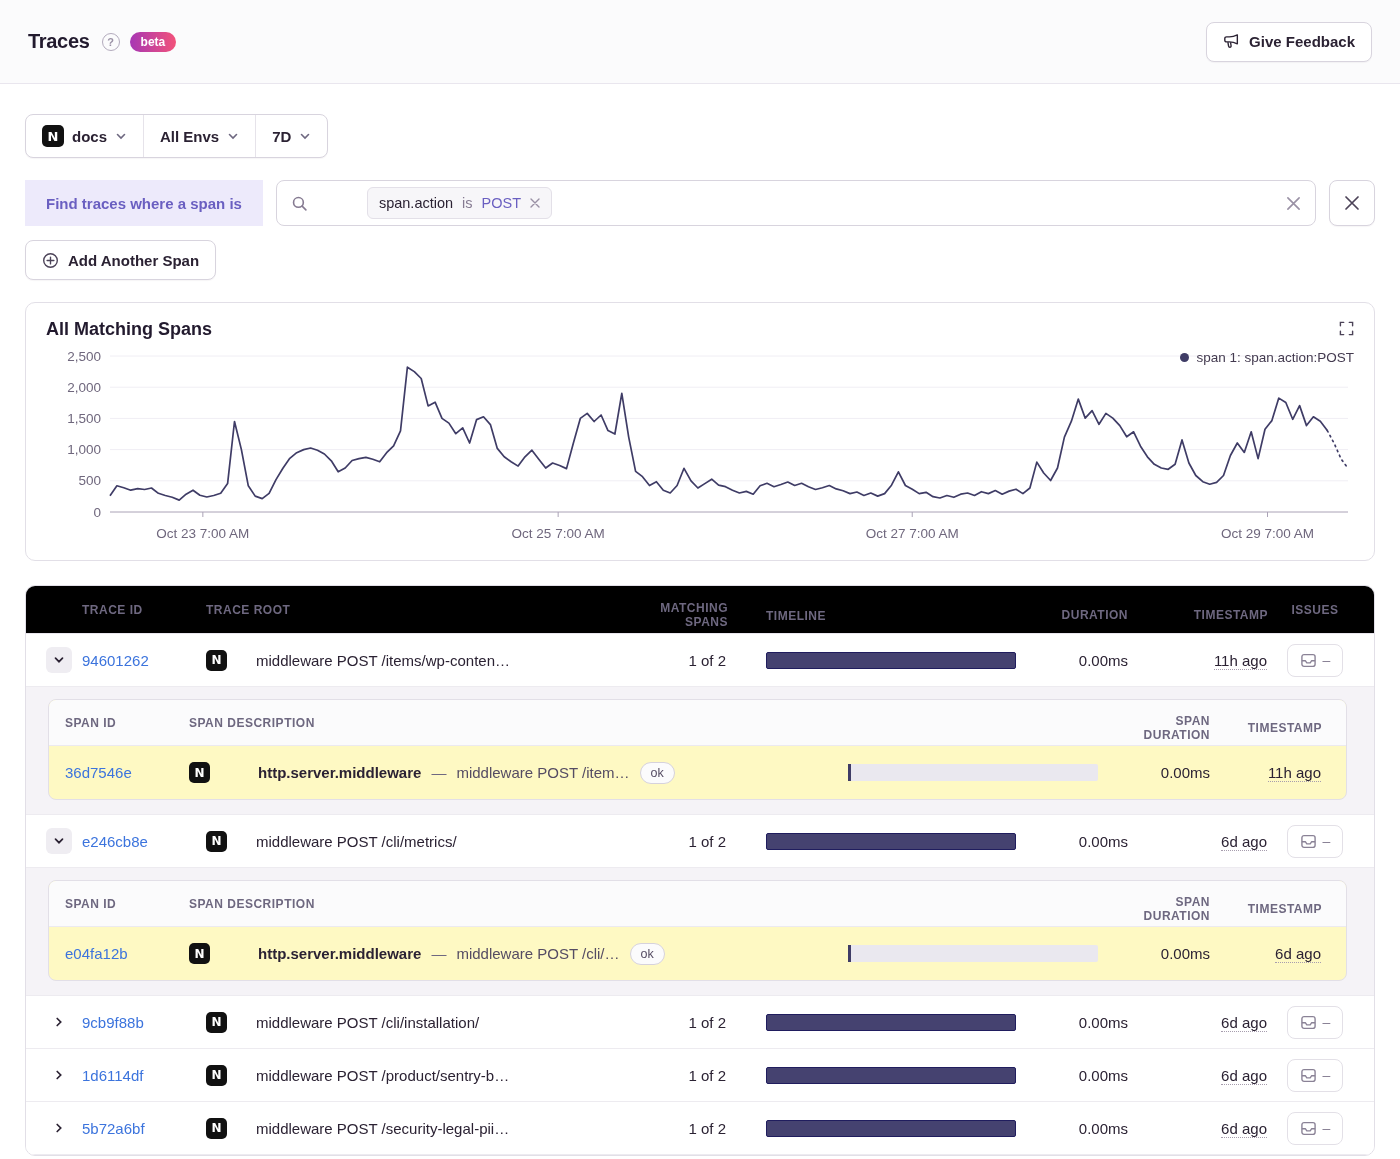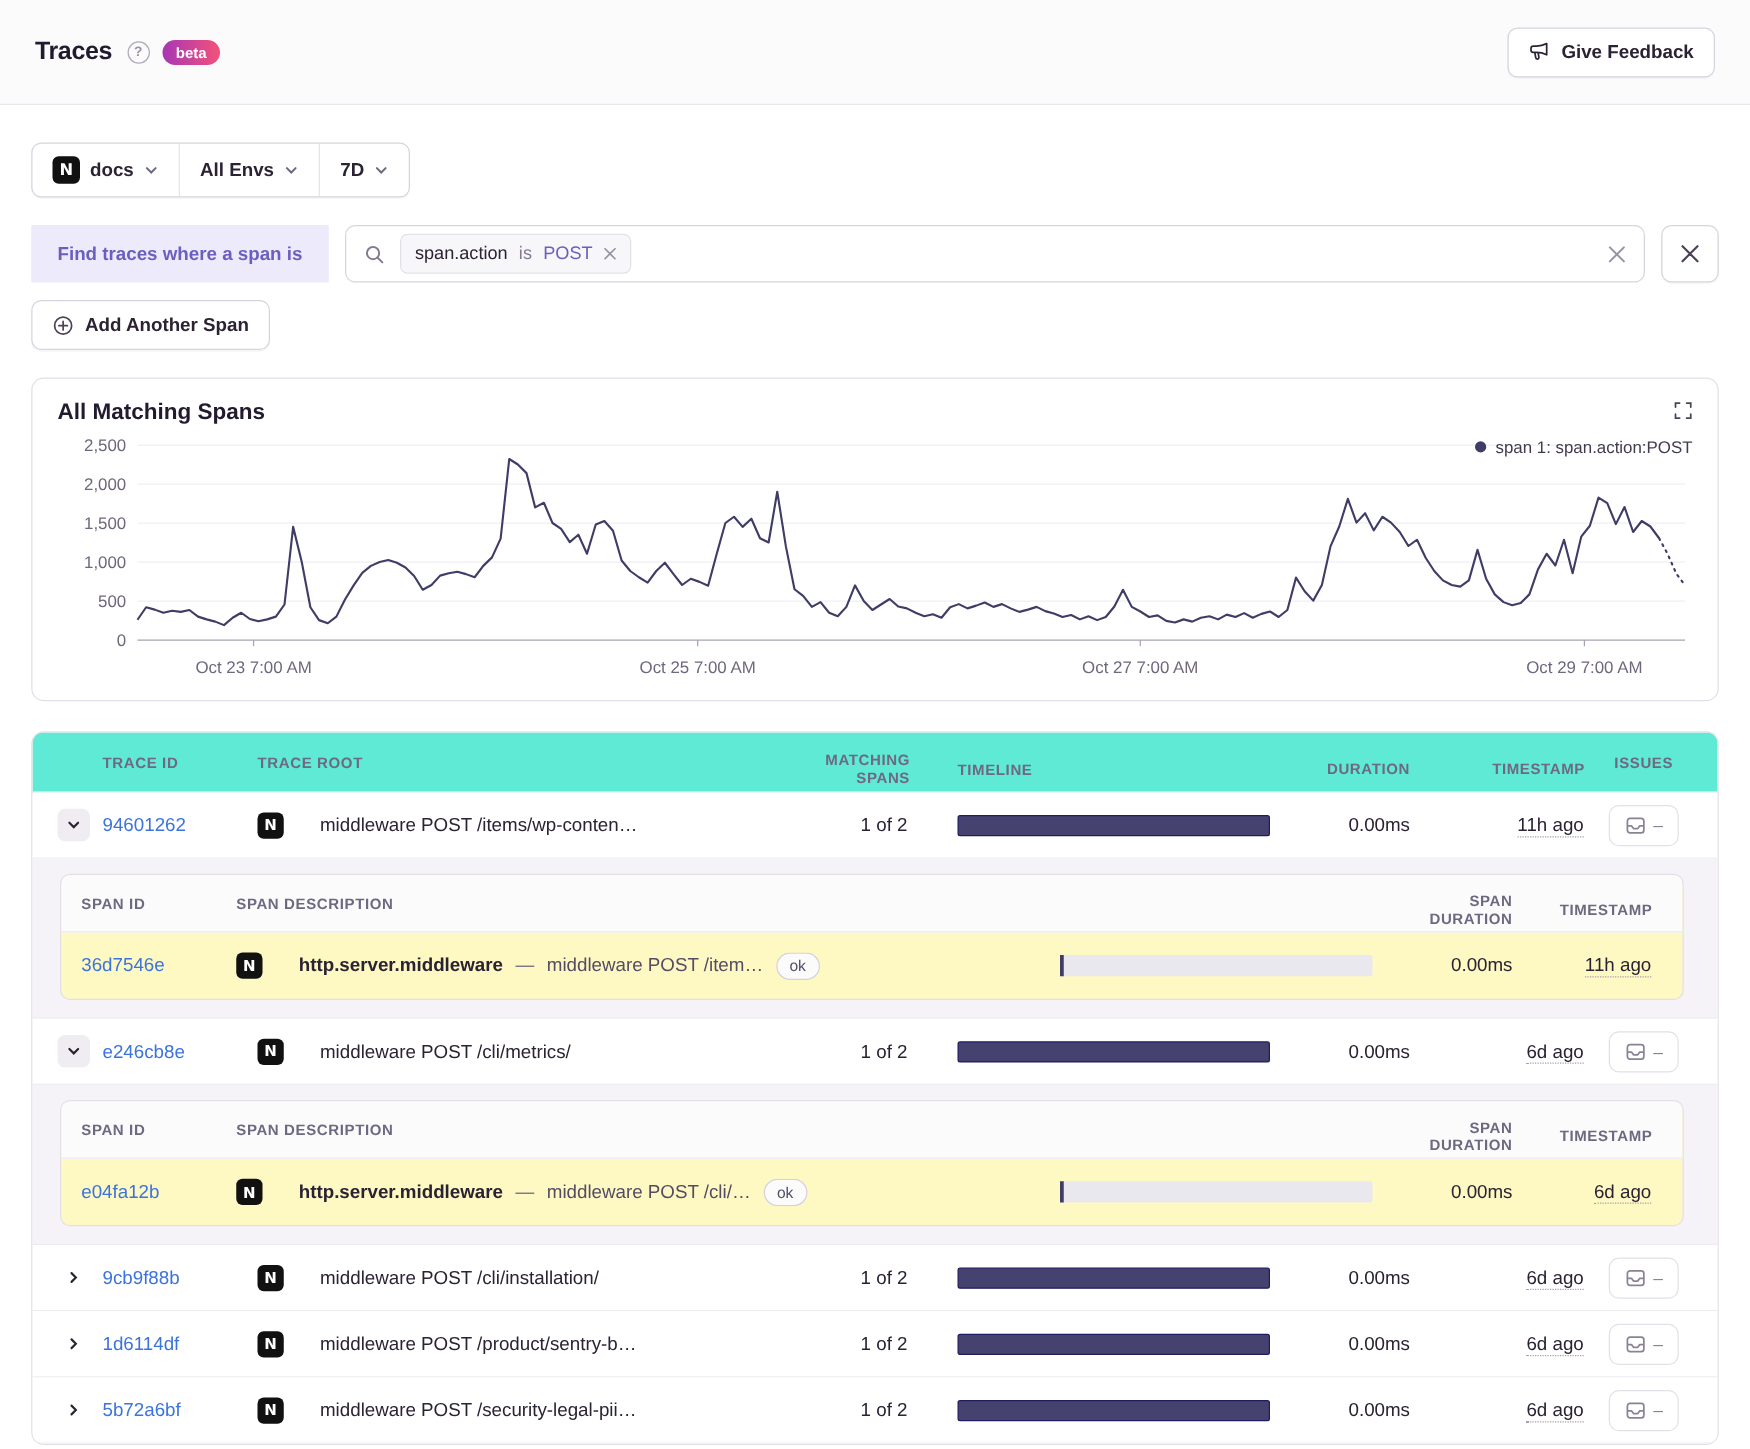--- a/index.html
+++ b/index.html
@@ -40,21 +40,21 @@
   
   .query-row { margin-top:22px; display:flex; gap:13px; align-items:stretch; }
   .span-label { background:#edeafb; color:#6a5fc1; font-size:15px; font-weight:700;
     border-radius:0; display:flex; align-items:center; padding:0 21px; height:46px; }
   .search-box { flex:1; border:1px solid #d8d4de; border-radius:8px; height:46px;
     display:flex; align-items:center; padding:0 14px; gap:12px; background:#fff; }
   .search-box input { border:none; outline:none; flex:1; font-size:15px;
     font-family:"Liberation Sans", sans-serif; color:#2b2233; background:transparent; }
   .token-chip { display:inline-flex; align-items:center; gap:9px; background:#f7f6f9;
     border:1px solid #e3e0e8; border-radius:6px; height:32px; padding:0 11px;
-    font-size:14.5px; cursor:pointer; }
+    font-size:14.5px; cursor:pointer;margin-left:47px; }
   .token-key { color:#2b2233; font-weight:500; }
   .token-op { color:#857a91; }
   .token-val { color:#6a5fc1; font-weight:500; }
   .token-x, .clear-x { color:#9a91a5; display:flex; cursor:pointer; }
   .remove-span-btn { width:46px; height:46px; border:1px solid #d8d4de; border-radius:8px;
     background:#fff; display:flex; align-items:center; justify-content:center;
     color:#4c4358; cursor:pointer; box-shadow:0 1px 1px rgba(40,30,60,.04); }
 
   .add-span-btn { margin-top:14px; display:inline-flex; align-items:center; gap:9px;
     border:1px solid #d8d4de; border-radius:8px; height:40px; padding:0 16px;
@@ -71,21 +71,21 @@
   .chart-legend { position:absolute; top:47px; right:20px; display:flex;
     align-items:center; gap:7px; font-size:13.5px; color:#433a4f; }
   .legend-dot { width:9px; height:9px; border-radius:50%; }
 
   
   .table-card { margin-top:24px; border:1px solid #e2dfe7; border-radius:10px;
     overflow:hidden; background:#fff; }
   .tgrid { display:grid;
     grid-template-columns:36px 124px 50px 1fr 96px 290px 110px 140px 78px;
     align-items:center; padding:0 20px; }
-  .thead { background:#5eead4; height:48px; border-bottom:1px solid #e8e5ec;
+  .thead { background:#000000; height:48px; border-bottom:1px solid #e8e5ec;
     font-size:12px; font-weight:700; color:#6e6880; letter-spacing:.5px; }
   .th-right { text-align:right; padding-right:8px;margin-top:10px; }
   .th-timeline { padding-left:30px;margin-top:12px; }
   .th-center { text-align:center; }
   .th-root { grid-column:span 2; }
   .trow { height:53px; border-bottom:1px solid #edebf0; font-size:15px; background:#fff; }
   .chev-btn { width:26px; height:26px; border:none; background:#efedf2; border-radius:6px;
     display:flex; align-items:center; justify-content:center; color:#2b2233; cursor:pointer; }
   .chev-plain { display:flex; align-items:center; justify-content:center; width:26px;
     color:#2b2233; cursor:pointer; }
@@ -108,21 +108,21 @@
     border-bottom:1px solid #edebf0; }
   .nested-panel { background:#fef9c3; border:1px solid #e2dfe7; border-radius:8px;
     overflow:hidden; }
   .ngrid { display:grid;
     grid-template-columns:124px 50px 1fr 290px 110px 112px;
     align-items:center; padding:0 16px; }
   .nhead { background:#fbfbfc; height:46px; border-bottom:1px solid #eceaf0;
     font-size:12px; font-weight:700; color:#6e6880; letter-spacing:.5px; }
   .nrow { height:53px; font-size:15px; }
   .span-desc { display:flex; align-items:center; gap:10px; white-space:nowrap; overflow:hidden; }
-  .span-op { font-weight:700; }
+  .span-op { font-weight:700;margin-left:19px; }
   .span-dash { color:#6e6880; }
   .span-desc-text { color:#554c63; }
   .ok-pill { border:1px solid #d6d2dc; border-radius:20px; font-size:12.5px;
     color:#554c63; padding:3px 10px; background:#fbfbfc; }
   .span-tl { width:250px; height:17px; background:#eae8ef; border-radius:2px;
     position:relative; }
   .span-tick { position:absolute; left:0; top:0; width:3px; height:100%; background:#3f3c66; }
 </style>
 </head>
 <body>

